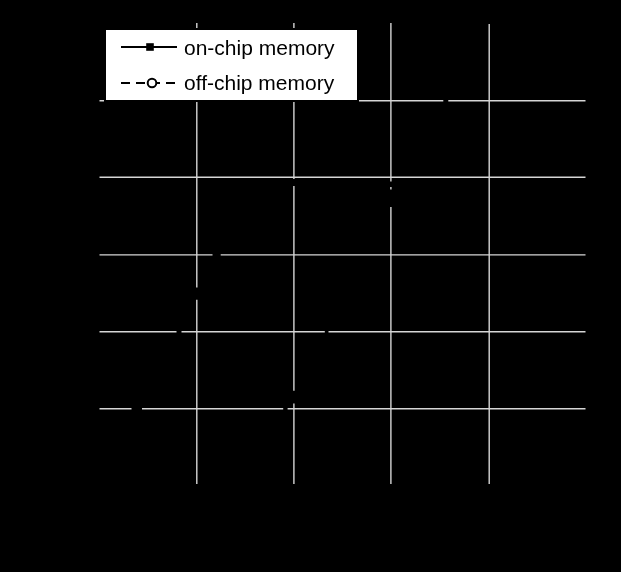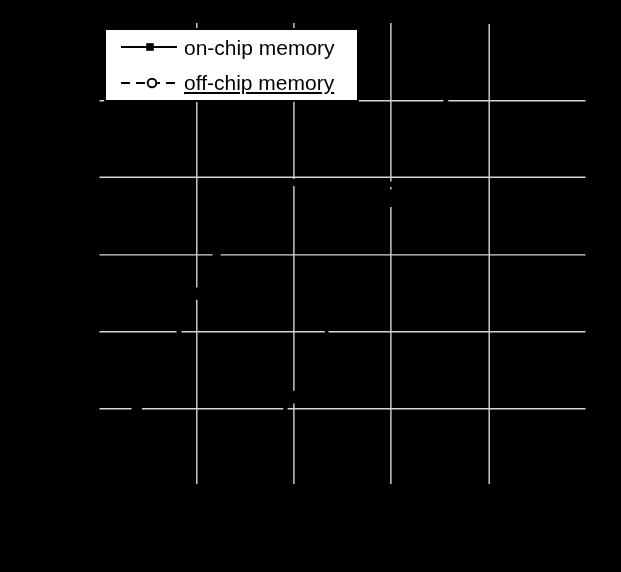--- a/index.html
+++ b/index.html
@@ -41,21 +41,21 @@
   .legend-sample.row2 { top: 42px; }
   .legend-label {
     position: absolute;
     left: 78px;
     font-size: 21px;
     line-height: 22px;
     color: #000000;
     white-space: nowrap;
   }
   .legend-label.row1 { top: 7px; text-align: right; }
-  .legend-label.row2 { top: 42px; text-decoration: underline; }
+  .legend-label.row2 { top: 42px; }
 </style>
 </head>
 <body>
 
 <div class="figure">
 
   <svg id="plot" width="621" height="572" xmlns="http://www.w3.org/2000/svg">
     <rect x="0" y="0" width="621" height="572" fill="#000000"></rect>
     <g id="series-layer">
         <g>

